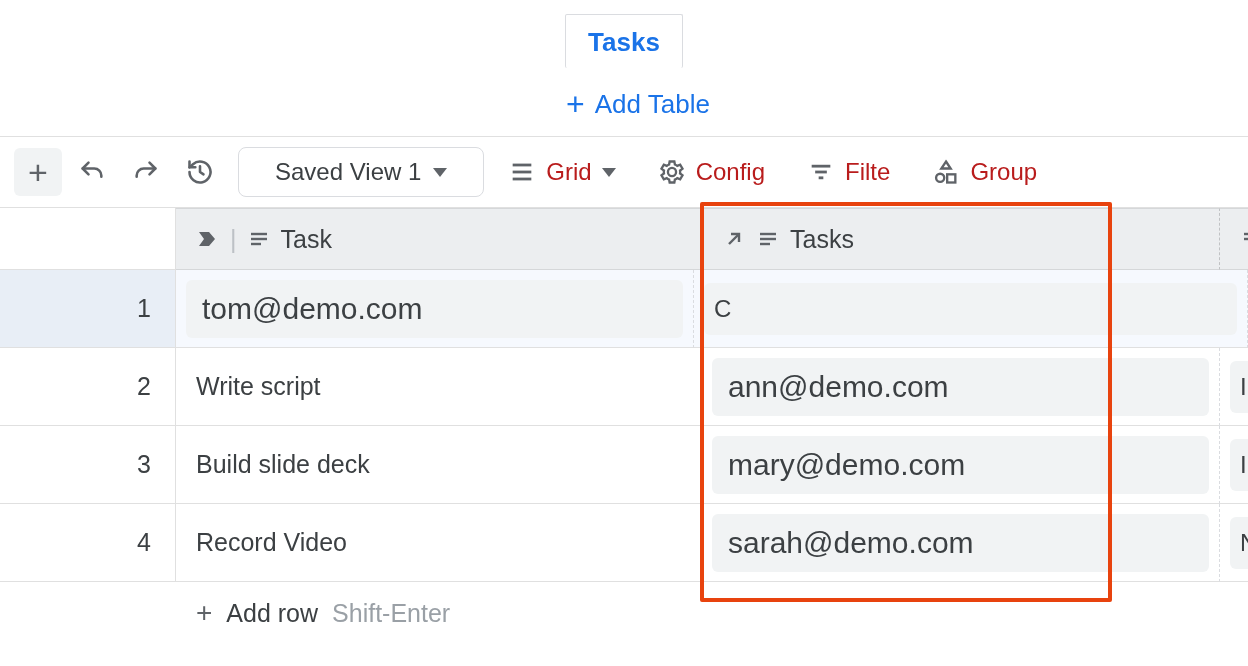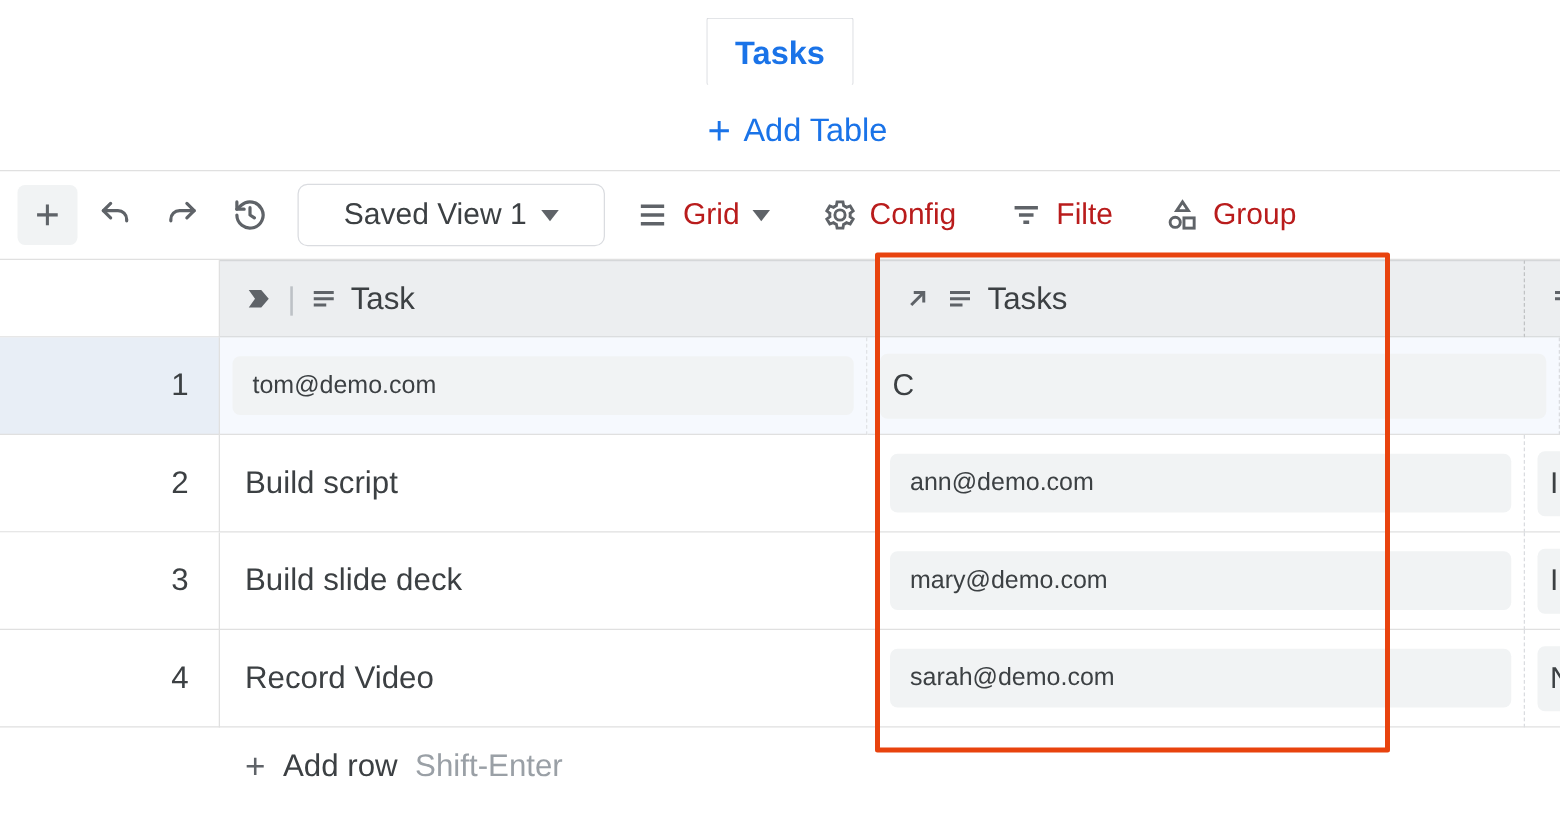--- a/index.html
+++ b/index.html
@@ -161,21 +161,21 @@
   display: flex;
   align-items: center;
   padding: 6px 10px;
   border-right: 1px dashed #dadce0;
   border-bottom: 1px solid #e0e0e0;
 }
 .owner-chip {
   background: #f1f3f4;
   border-radius: 6px;
   padding: 12px 16px;
-  font-size: 20px;
+  font-size: 30px;
   color: #3c4043;
   width: 100%;
 }
 .data-row.selected .owner-cell { background: #f6f9fe; }
 .extra-cell {
   flex: 1;
   display: flex;
   align-items: center;
   padding: 6px 10px;
   border-right: 1px dashed #dadce0;
@@ -336,21 +336,21 @@
     <div class="owner-cell">
       <div class="owner-chip">tom@demo.com</div>
     </div>
     <div class="extra-cell">
       <div class="extra-chip">C</div>
     </div>
   </div>
 
   <div class="data-row">
     <div class="rownum-col">2</div>
-    <div class="task-cell">Build script</div>
+    <div class="task-cell">Write script</div>
     <div class="owner-cell">
       <div class="owner-chip">ann@demo.com</div>
     </div>
     <div class="extra-cell">
       <div class="extra-chip">I</div>
     </div>
   </div>
 
   <div class="data-row">
     <div class="rownum-col">3</div>

